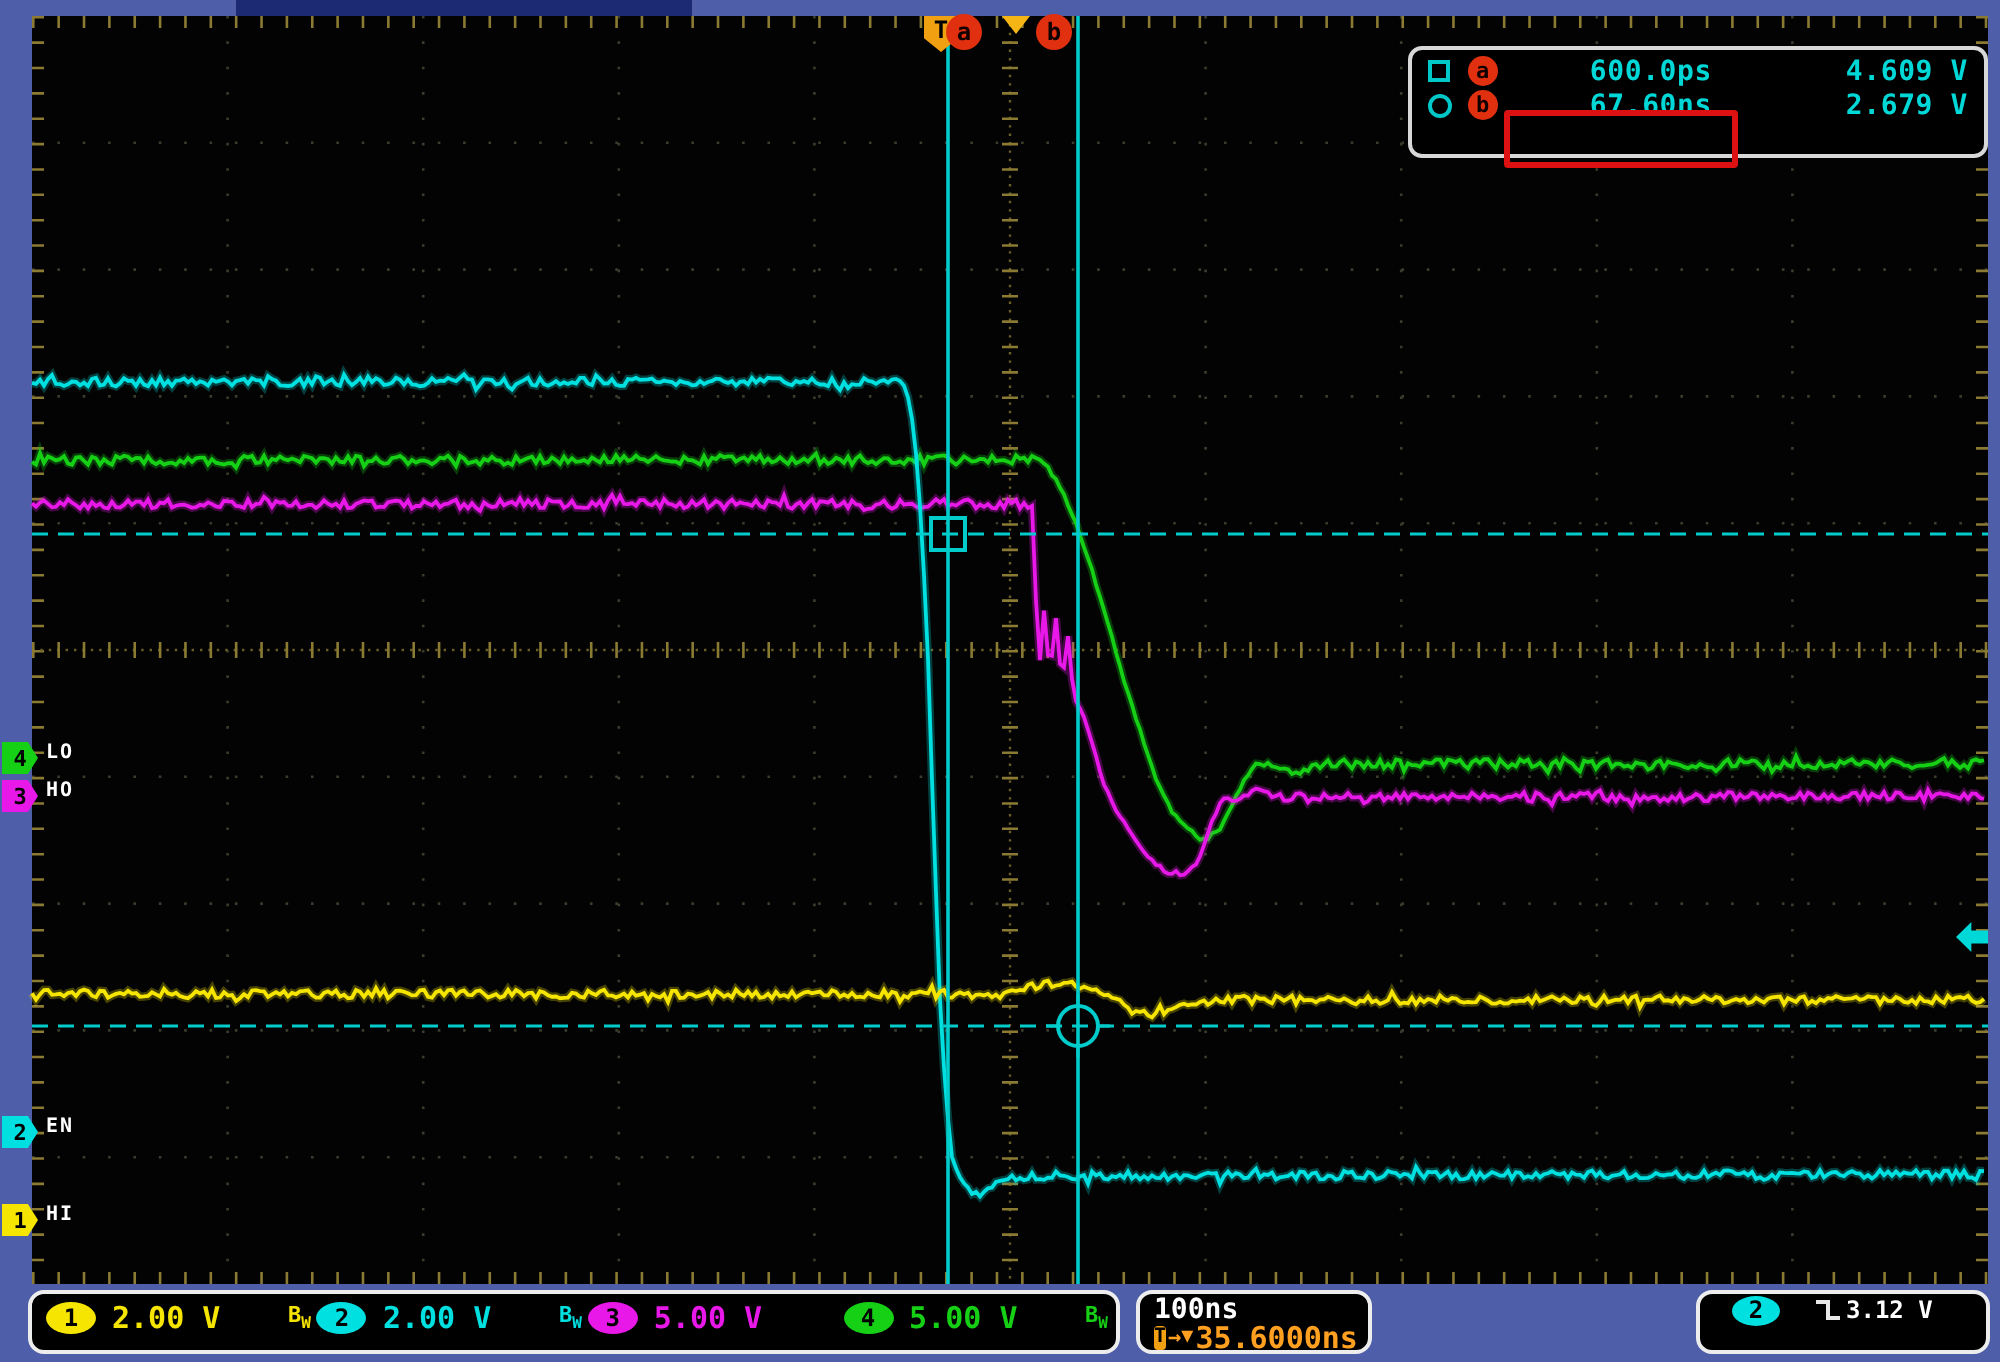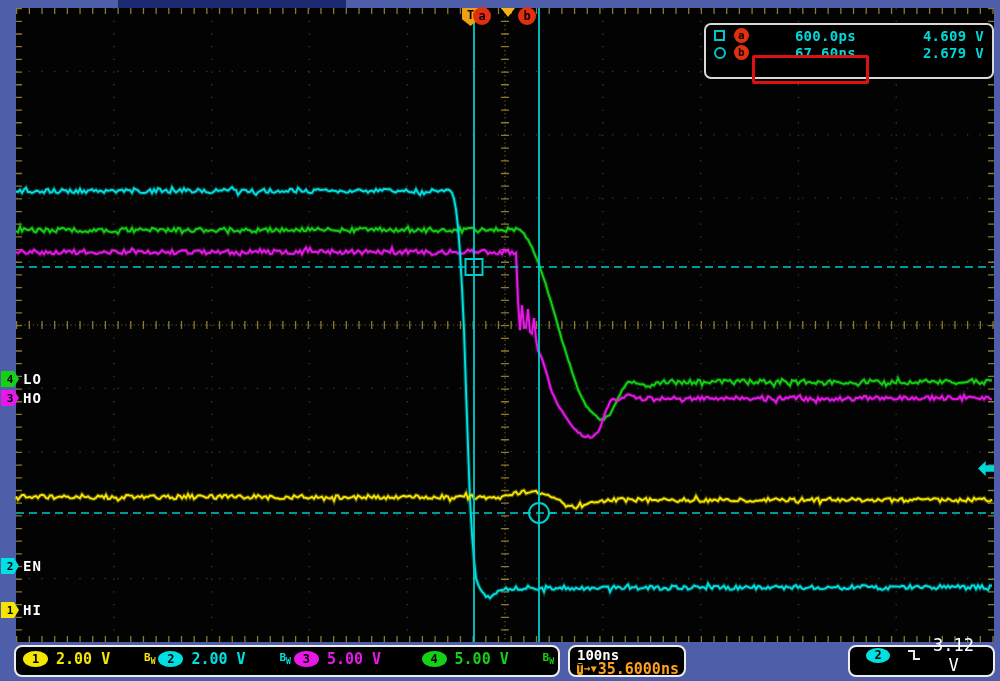--- a/index.html
+++ b/index.html
@@ -61,21 +61,21 @@
 
   
   .chtag {
     position:absolute; left:1px; width:18px; height:16px;
     color:#000; font-weight:bold; font-size:11px;
     display:flex; align-items:center; justify-content:center;
     clip-path:polygon(0 0,72% 0,100% 50%,72% 100%,0 100%); z-index:5;
   }
   .wavelabel {
     position:absolute; left:23px; color:#fff; font-weight:bold;
-    font-size:14px; letter-spacing:1px; z-index:5;
+    font-size:10px; letter-spacing:1px; z-index:5;
   }
 
   
   .tlevel {
     position:absolute; left:978px; top:461px; width:16px; height:15px;
     background:#00d8d8; z-index:5;
     clip-path:polygon(0 50%,48% 0,48% 28%,100% 28%,100% 0,110% 0,110% 100%,100% 100%,100% 72%,48% 72%,48% 100%);
   }
 
   
@@ -98,21 +98,21 @@
   .tb-pos { display:flex; align-items:center; color:#ffa020; font-size:15px; font-weight:bold; line-height:14px; }
   .tb-t {
     width:12px; height:12px; background:#f0a010; color:#000; font-size:10px;
     display:flex; align-items:center; justify-content:center; border-radius:2px;
     margin-right:1px;
   }
   .tb-arrow { font-size:11px; } .tb-tri { font-size:10px; margin-right:1px; }
   .acqbox { left:726px; width:106px; padding:1px 7px; color:#fff; font-size:14px; font-weight:bold; line-height:14px; }
   .trgbox { left:848px; width:147px; display:flex; align-items:center; padding:2px 9px 14px 16px; color:#fff; }
   .slope-icon { margin-left:17px; }
-  .trg-level { flex:1; text-align:center; font-size:17px; font-weight:normal; }
+  .trg-level { flex:1; text-align:left; font-size:12px; font-weight:bold; }
 </style>
 </head>
 <body>
 
 <div class="frame">
   <div class="topbar-dark"></div>
 
   <div class="display" id="display"></div>
 
   <svg class="wave-svg" id="wave-svg">

